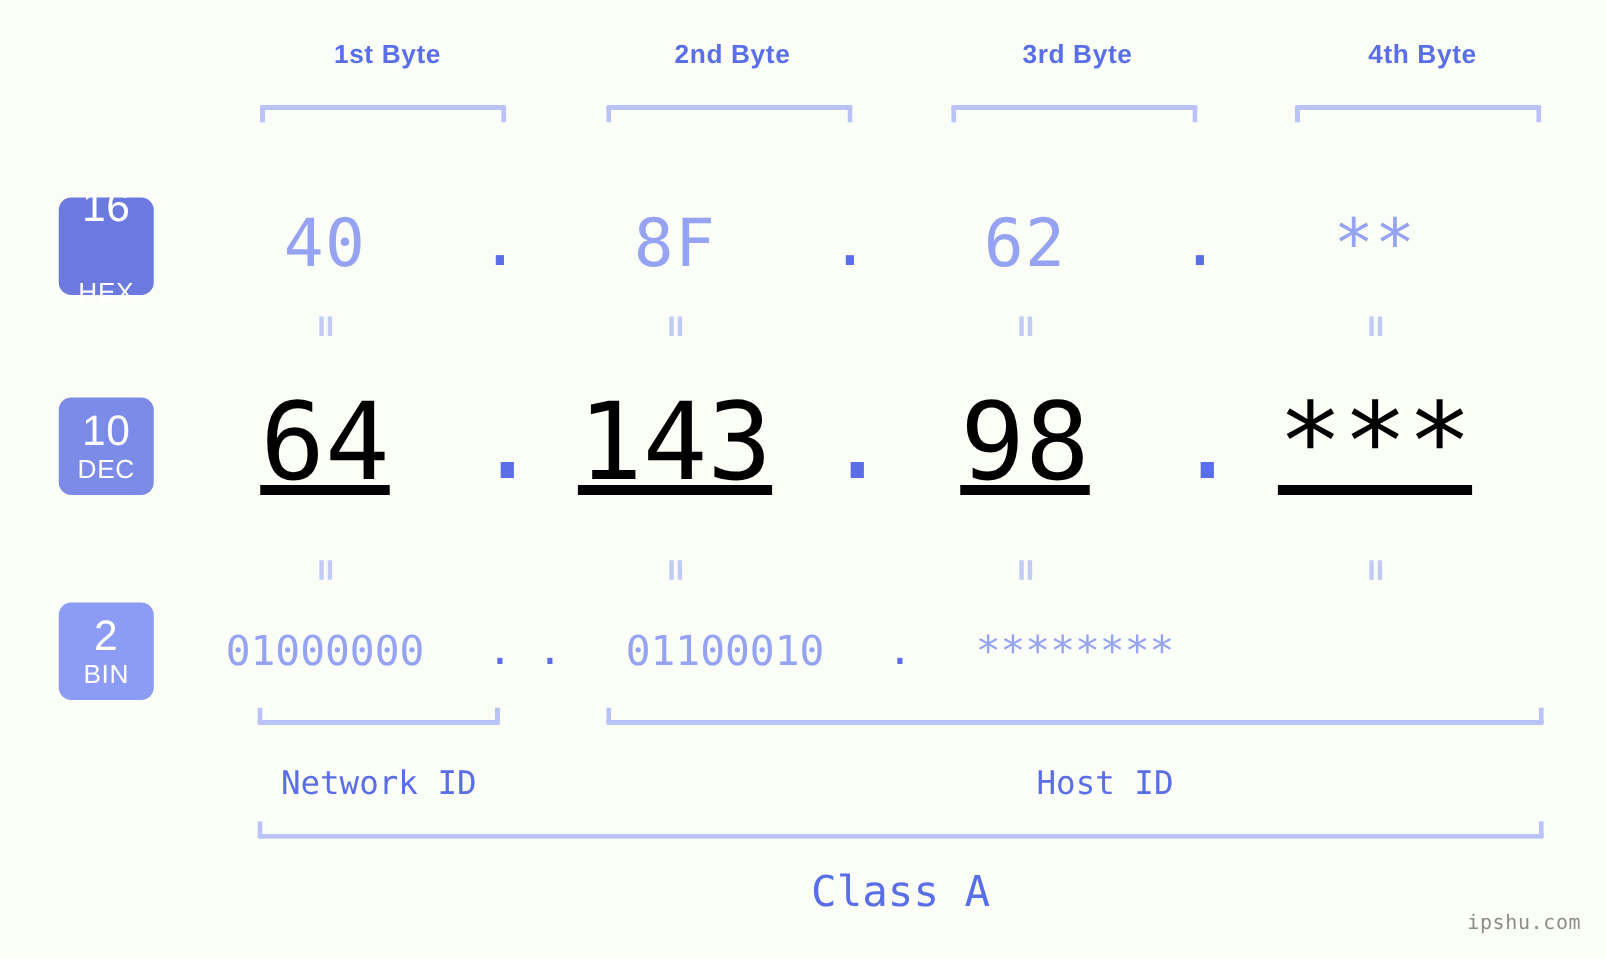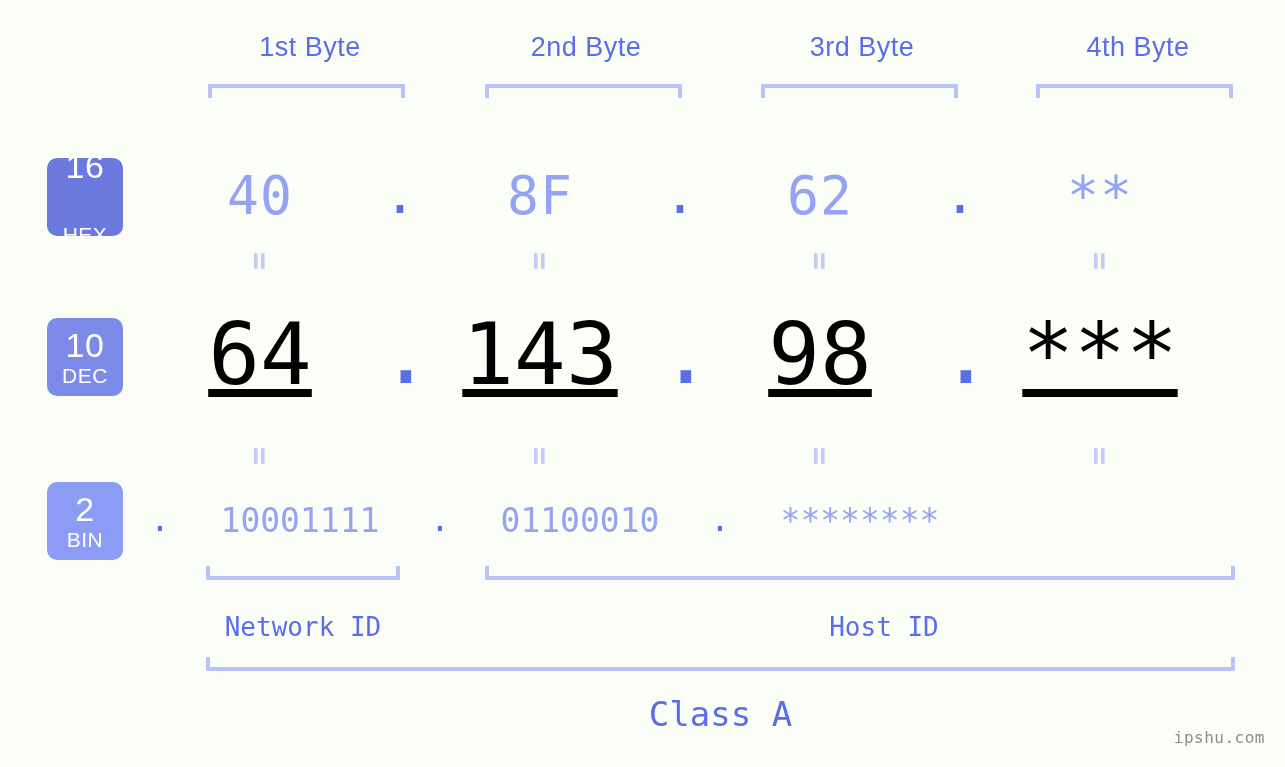--- a/index.html
+++ b/index.html
@@ -19,24 +19,25 @@
     height: 767px;
   }
 
   
   .byte-head {
     position: absolute;
     top: 32px;
     width: 240px;
     text-align: center;
     font-family: "Liberation Sans", sans-serif;
-    font-size: 27px;
-    color: #5a6ee8;
-    letter-spacing: 0.5px;
-    white-space: nowrap;
+    font-size: 21px;
+    color: #5a6ee8;
+    letter-spacing: 0.5px;
+    white-space: nowrap;
+    font-weight: bold;
   }
 
   
   .bracket-down {           
     position: absolute;
     border: 4px solid #b9c3fa;
     border-bottom: none;
     height: 14px;
     box-sizing: border-box;
     border-radius: 2px 2px 0 0;
@@ -251,22 +252,22 @@
     <div class="cell"><span class="eq">=</span></div>
     <div class="dot"></div>
     <div class="cell"><span class="eq">=</span></div>
     <div class="dot"></div>
     <div class="cell"><span class="eq">=</span></div>
     <div class="dot"></div>
     <div class="cell"><span class="eq">=</span></div>
   </div>
 
   <div class="row" id="row-bin">
-    <div class="dot">.</div>
-    <div class="cell">10001111</div>
+    <div class="cell">01000000</div>
+    <div class="dot">.</div>
     <div class="dot">.</div>
     <div class="cell">01100010</div>
     <div class="dot">.</div>
     <div class="cell">********</div>
   </div>
 
   <div class="bracket-up" style="left:206px; top:566px; width:194px;"></div>
   <div class="section-label" style="left:206px; top:612px; width:194px;">Network ID</div>
 
   <div class="bracket-up" style="left:485px; top:566px; width:750px;"></div>

